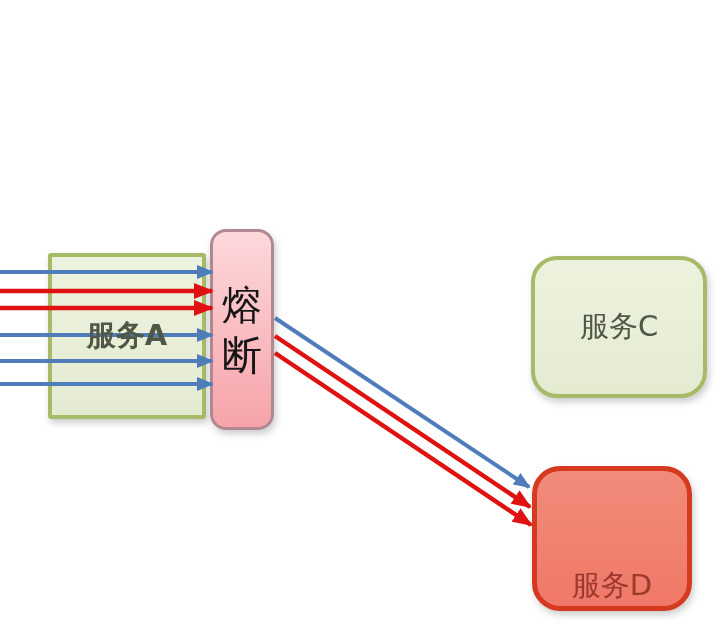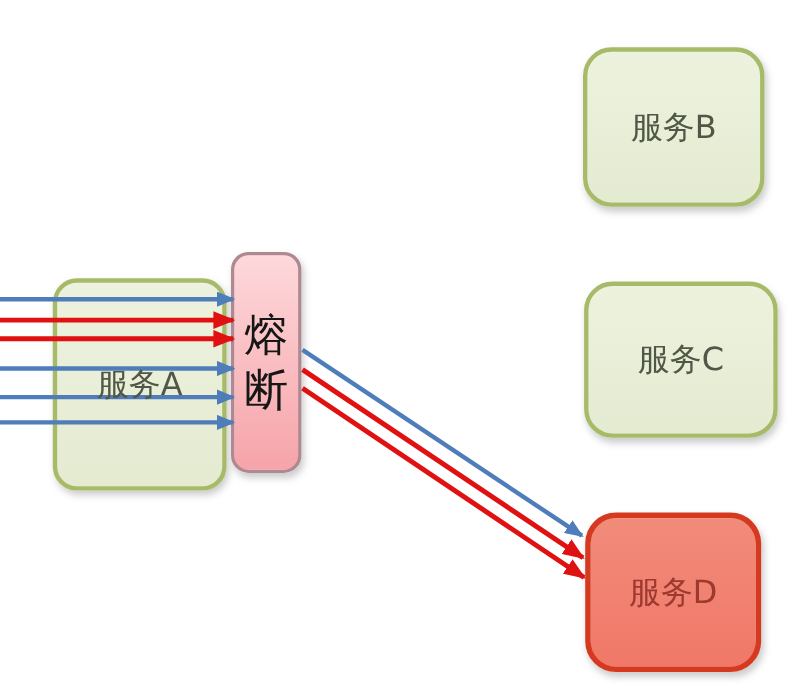--- a/index.html
+++ b/index.html
@@ -42,22 +42,23 @@
     background: linear-gradient(180deg, #edf2de 0%, #e5ebd1 100%);
     border: 4px solid #a6ba68;
     border-radius: 26px;
     color: #515746;
     font-size: 29px;
   }
   .box-a {
     left: 48px;
     top: 253px;
     width: 158px;
-    height: 193px;
-    border-radius: 22px;
+    height: 166px;
+    border-radius: 3px;
+    font-weight: bold;
   }
   .box-b {
     left: 530px;
     top: 43px;
     width: 165px;
     height: 145px;
   }
   .box-c {
     left: 531px;
     top: 256px;
@@ -85,20 +86,21 @@
   .box-d {
     left: 532px;
     top: 466px;
     width: 160px;
     height: 145px;
     background: linear-gradient(180deg, #f28b7a 0%, #f07868 100%);
     border: 5px solid #d5391f;
     border-radius: 28px;
     color: #9d392f;
     font-size: 29px;
+    align-items: flex-end;
   }
 </style>
 </head>
 <body>
 
 <div class="canvas">
 
   <svg id="arrows" class="arrows-layer" width="722" height="629" viewBox="0 0 722 629" xmlns="http://www.w3.org/2000/svg">
     <defs>
       <marker id="arrow-blue" markerUnits="userSpaceOnUse" markerWidth="17" markerHeight="14" refX="15" refY="7" orient="auto">
@@ -120,23 +122,20 @@
     </svg>
 
   <div class="box box-green box-a">
     <span class="label">服务A</span>
   </div>
 
   <div class="box box-breaker">
     <span class="label">熔断</span>
   </div>
 
-  <div class="box box-green box-b">
-    <span class="label">服务B</span>
-  </div>
 
   <div class="box box-green box-c">
     <span class="label">服务C</span>
   </div>
 
   <div class="box box-d">
     <span class="label">服务D</span>
   </div>
 
 </div>

